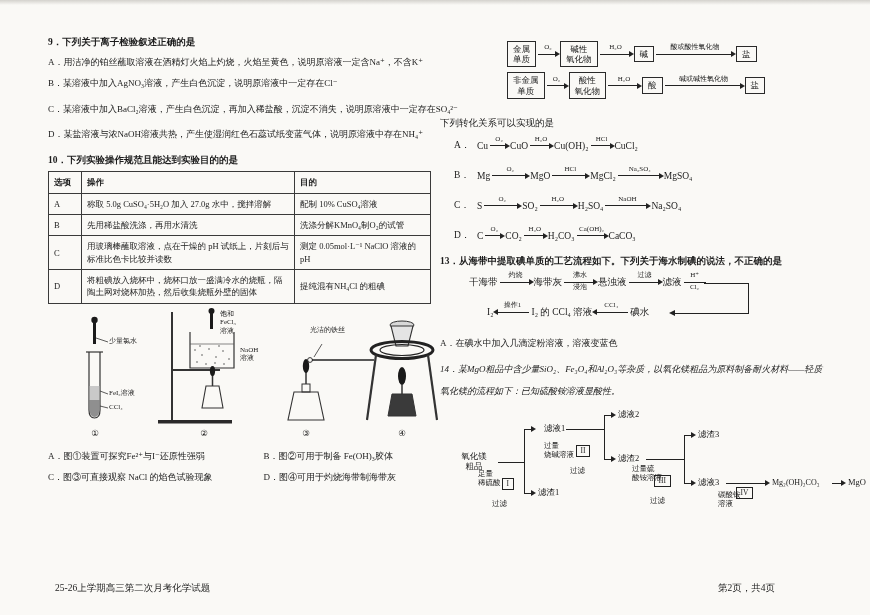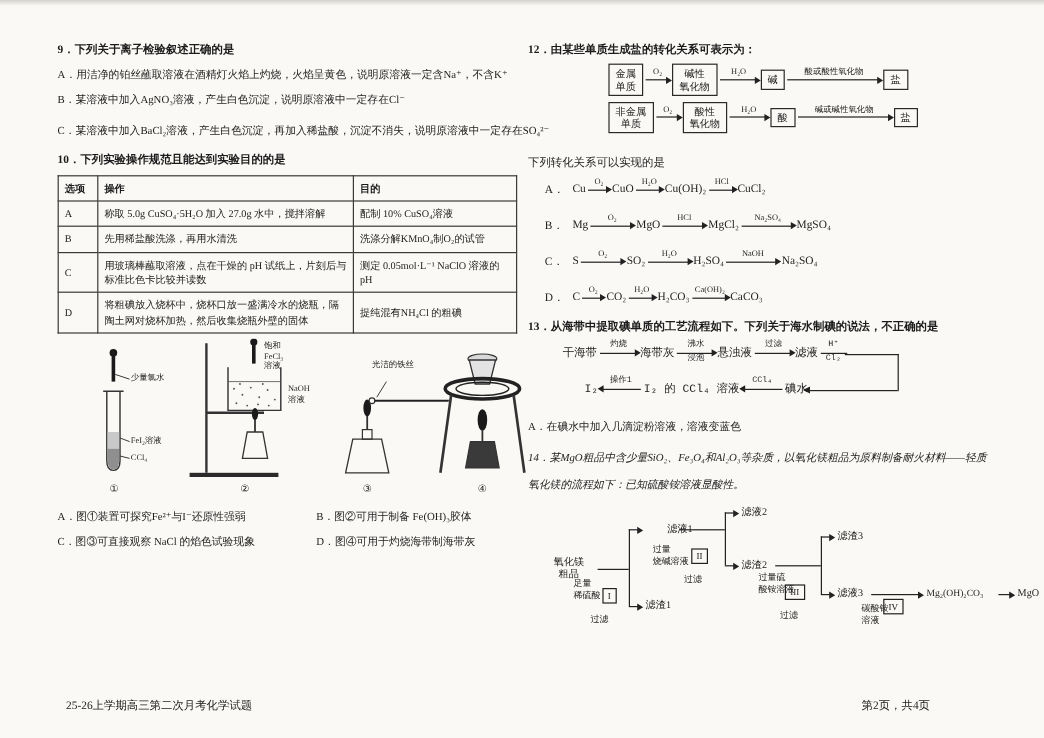--- a/index.html
+++ b/index.html
@@ -39,21 +39,21 @@
   .ar-line.r::after{content:"";position:absolute;right:-2px;top:-3.5px;width:0;height:0;
      border-left:5px solid #222;border-top:3px solid transparent;border-bottom:3px solid transparent;}
   .ar-line.l::before{content:"";position:absolute;left:-2px;top:-3.5px;width:0;height:0;
      border-right:5px solid #222;border-top:3px solid transparent;border-bottom:3px solid transparent;}
   .ar-line.nohead::after,.ar-line.nohead::before{display:none;}
   .boxchain{margin:5px 0 5px 66px;}
   .q12opt{display:flex;align-items:center;margin:6px 0 6px 14px;}
   .q12letter{font-size:9.5px;width:22px;flex:none;}
   .subtitle{font-size:9.5px;margin-top:18px;}
   
-  .flow13{position:relative;height:62px;margin-top:3px;font-family:Liberation Mono, monospace;}
+  .flow13{position:relative;height:62px;margin-top:3px;}
   .flow13 .row{position:absolute;}
   .elbow{position:absolute;border-top:1px solid #222;border-right:1px solid #222;}
   .hl{position:absolute;display:block;border-top:1px solid #222;height:0;}
   .vl{position:absolute;display:block;border-left:1px solid #222;width:0;}
   .hl.hd::after{content:"";position:absolute;right:-2px;top:-3.5px;width:0;height:0;
      border-left:5px solid #222;border-top:3px solid transparent;border-bottom:3px solid transparent;}
   .tri-l{position:absolute;width:0;height:0;border-right:6px solid #222;
      border-top:3.5px solid transparent;border-bottom:3.5px solid transparent;}
   
   .flow14{position:relative;height:102px;margin-top:4px;}
@@ -71,20 +71,21 @@
 <body>
 
 <div class="scan-edge"></div>
 
 <div class="col col-left">
 
   <p class="qtitle">9．下列关于离子检验叙述正确的是</p>
   <div class="opt">A．用洁净的铂丝蘸取溶液在酒精灯火焰上灼烧，火焰呈黄色，说明原溶液一定含Na⁺，不含K⁺</div>
   <div class="opt" style="">B．某溶液中加入AgNO₃溶液，产生白色沉淀，说明原溶液中一定存在Cl⁻</div>
   <div class="opt" style="margin-top:14px">C．某溶液中加入BaCl₂溶液，产生白色沉淀，再加入稀盐酸，沉淀不消失，说明原溶液中一定存在SO₄²⁻</div>
+  <div class="opt" style="margin-top:14px">D．某盐溶液与浓NaOH溶液共热，产生使湿润红色石蕊试纸变蓝气体，说明原溶液中存在NH₄⁺</div>
 
   <p class="qtitle" style="margin-top:13px">10．下列实验操作规范且能达到实验目的的是</p>
   <table class="q10">
     <colgroup>
         <col style="width:33px">
         <col style="width:213px">
         <col style="width:136px">
       </colgroup>
     <thead>
         <tr>
@@ -206,21 +207,20 @@
   <div class="q11opts">
     <div>A．图①装置可探究Fe²⁺与I⁻还原性强弱</div>
     <div>B．图②可用于制备 Fe(OH)₃胶体</div>
     <div>C．图③可直接观察 NaCl 的焰色试验现象</div>
     <div>D．图④可用于灼烧海带制海带灰</div>
   </div>
 </div>
 
 <div class="col col-right">
 
-  <p class="qtitle">12．由某些单质生成盐的转化关系可表示为：</p>
   <div class="chain boxchain">
       <span class="bx">金属
 单质</span>
       <span class="ar">
         <span class="ar-lbl">O₂</span>
         <span class="ar-line r" style="width: 20px;"></span>
         <span class="ar-lbl"></span>
       </span>
       <span class="bx">碱性
 氧化物</span>
@@ -416,21 +416,21 @@
   <div class="flow14">
     <div class="fn" style="left:10px;top:44px;width:48px">氧化镁
 粗品</div>
     <i class="hl" style="left:58px;top:55px;width:26px"></i>
     <div class="fl" style="left:38px;top:28px;width:64px">足量
 稀硫酸</div>
     <div class="fl" style="left:52px;top:58px;width:36px">过滤</div>
     <span class="rbx" style="left:62px;top:71px">I</span>
     <i class="vl" style="left:84px;top:22px;height:64px"></i>
     <i class="hl hd" style="left:84px;top:22px;width:10px"></i>
-    <div class="fn" style="left:116px;top:16px">滤液1</div>
+    <div class="fn" style="left:104px;top:16px">滤液1</div>
     <i class="hl hd" style="left:84px;top:86px;width:10px"></i>
     <div class="fn" style="left:98px;top:80px">滤渣1</div>
     <div class="fl" style="left:104px;top:0;width:80px">过量
 烧碱溶液</div>
     <i class="hl" style="left:126px;top:22px;width:38px"></i>
     <div class="fl" style="left:130px;top:25px;width:30px">过滤</div>
     <span class="rbx" style="left:136px;top:38px">II</span>
     <i class="vl" style="left:164px;top:8px;height:44px"></i>
     <i class="hl hd" style="left:164px;top:8px;width:10px"></i>
     <div class="fn" style="left:178px;top:2px">滤液2</div>

